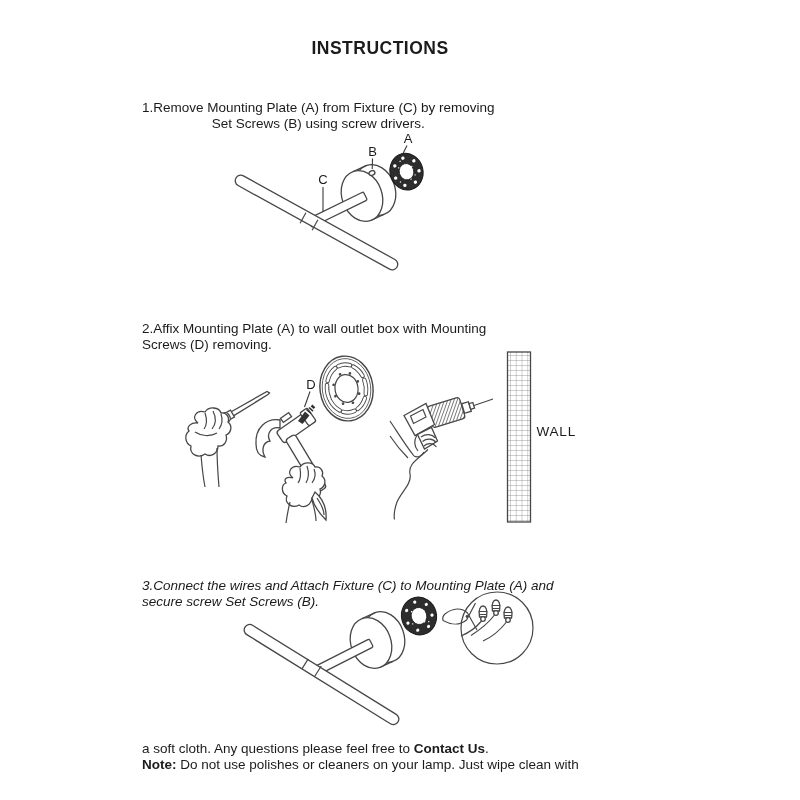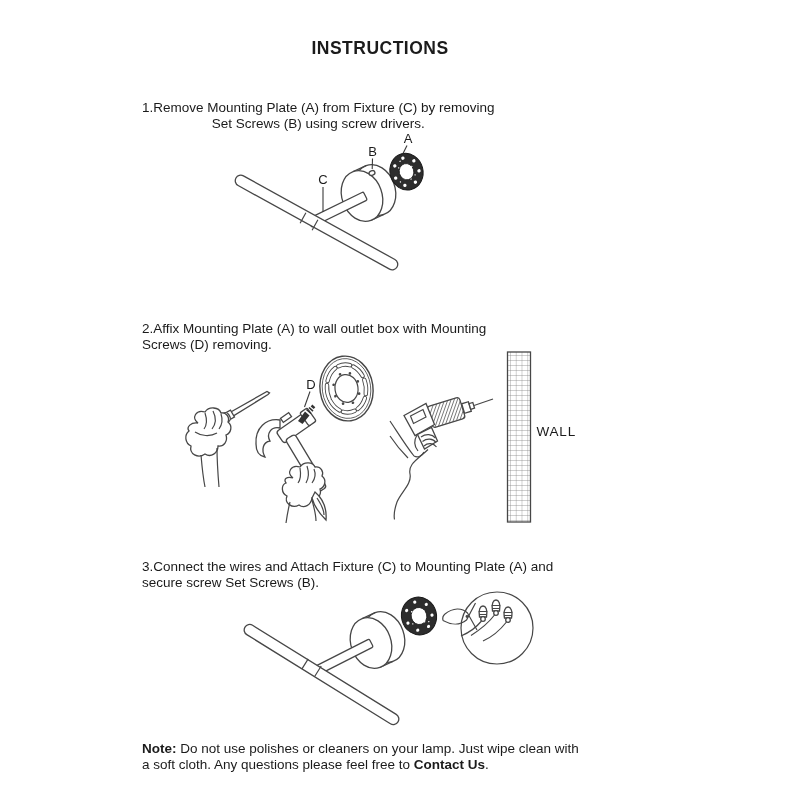--- a/index.html
+++ b/index.html
@@ -16,21 +16,21 @@
     text-align:center;
     font-size:17.5px;font-weight:bold;letter-spacing:.5px;
   }
   .step{
     position:absolute;left:142px;
     font-size:13.5px;line-height:15.8px;
   }
   .step span{display:block;white-space:nowrap;}
   #step1{top:100px;text-align:center;}
   #step2{top:301px;margin-top:20px;}
-  #step3{top:559px;}
+  #step3{top:578px;font-style:italic;}
   .note{
     position:absolute;left:142px;top:741px;
     font-size:13.5px;line-height:15.8px;
   }
   .note .ln{display:block;white-space:nowrap;}
   .b{font-weight:bold;}
   svg{position:absolute;overflow:visible;}
   #fig1{left:200px;top:125px;}
   #fig2{left:165px;top:345px;}
   #fig3{left:225px;top:590px;}
@@ -257,17 +257,17 @@
       <g>
         <path class="ol" d="M279.5,28 C278,20.5 280.5,17 283,17 C285.5,17 288,20.5 286.5,28 Z" stroke-width="1.1"></path>
         <path class="ln" d="M278.7,22.5 L287.3,22.5 M279,25.5 L287,25.5" stroke-width="0.8"></path>
         <circle class="ol" cx="283" cy="30" r="2.3" stroke-width="1"></circle>
         <path class="ln" d="M281.5,32 C274,41.5 266,47.5 258,51"></path>
       </g>
     </g>
   </svg>
 
   <div class="note">
+    <span class="ln"><span>a soft cloth. Any questions please feel free to </span><span class="b">Contact Us</span><span>.</span></span>
     <span class="ln"><span class="b">Note:</span><span> Do not use polishes or cleaners on your lamp. Just wipe clean with</span></span>
-    <span class="ln"><span>a soft cloth. Any questions please feel free to </span><span class="b">Contact Us</span><span>.</span></span>
   </div>
 
 </div>
 
 </body></html>

